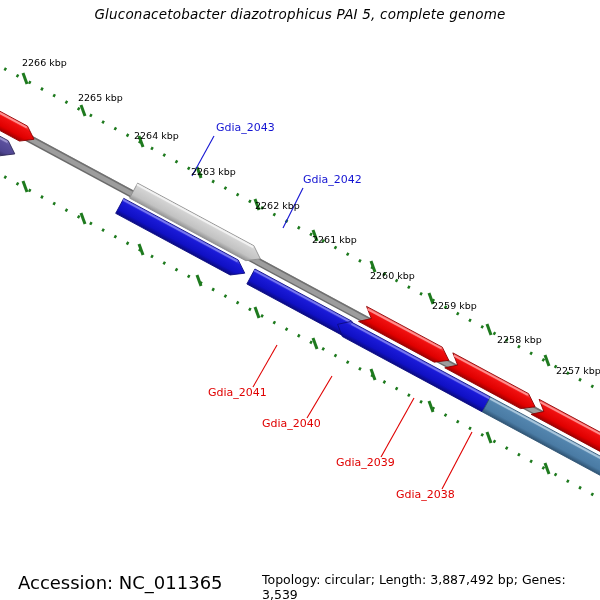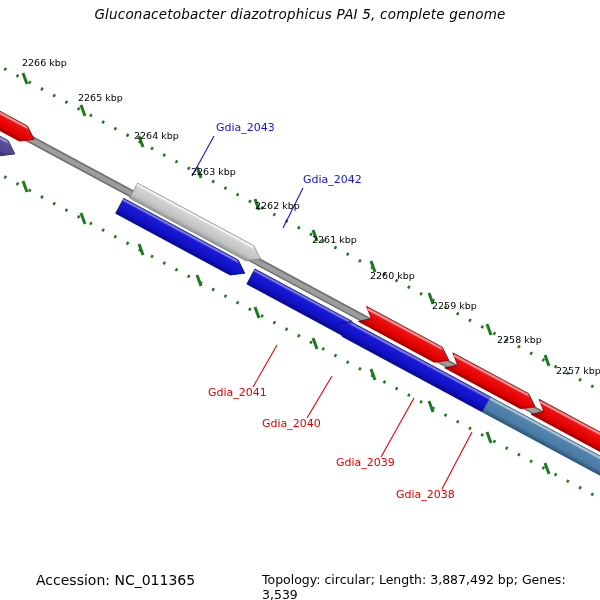--- a/index.html
+++ b/index.html
@@ -2,21 +2,21 @@
 <html><head>
 <meta charset="utf-8">
 <style>
   html,body{margin:0;padding:0;}
   body{width:600px;height:600px;background:#ffffff;
        font-family:"DejaVu Sans","Liberation Sans",sans-serif;
        overflow:hidden;position:relative;}
   #stage{position:absolute;inset:0;width:600px;height:600px;}
   #title{position:absolute;top:6px;left:0;width:600px;text-align:center;
          font-style:italic;font-size:13.5px;color:#000;letter-spacing:.2px;}
-  #footer-left{position:absolute;left:36px;top:572px;font-size:14px;color:#000;}
+  #footer-left{position:absolute;left:18px;top:572px;font-size:18px;color:#000;}
   #footer-right{position:absolute;left:262px;top:572px;font-size:12.5px;color:#000;}
   svg{position:absolute;left:0;top:0;}
   .tick-label{font-size:9.5px;fill:#000;font-family:"DejaVu Sans","Liberation Sans",sans-serif;}
   .lab-blue{font-size:11px;fill:#1414d2;font-family:"DejaVu Sans","Liberation Sans",sans-serif;}
   .lab-red{font-size:11px;fill:#e00000;font-family:"DejaVu Sans","Liberation Sans",sans-serif;}
 </style>
 </head>
 <body>
 
 <div id="stage">

